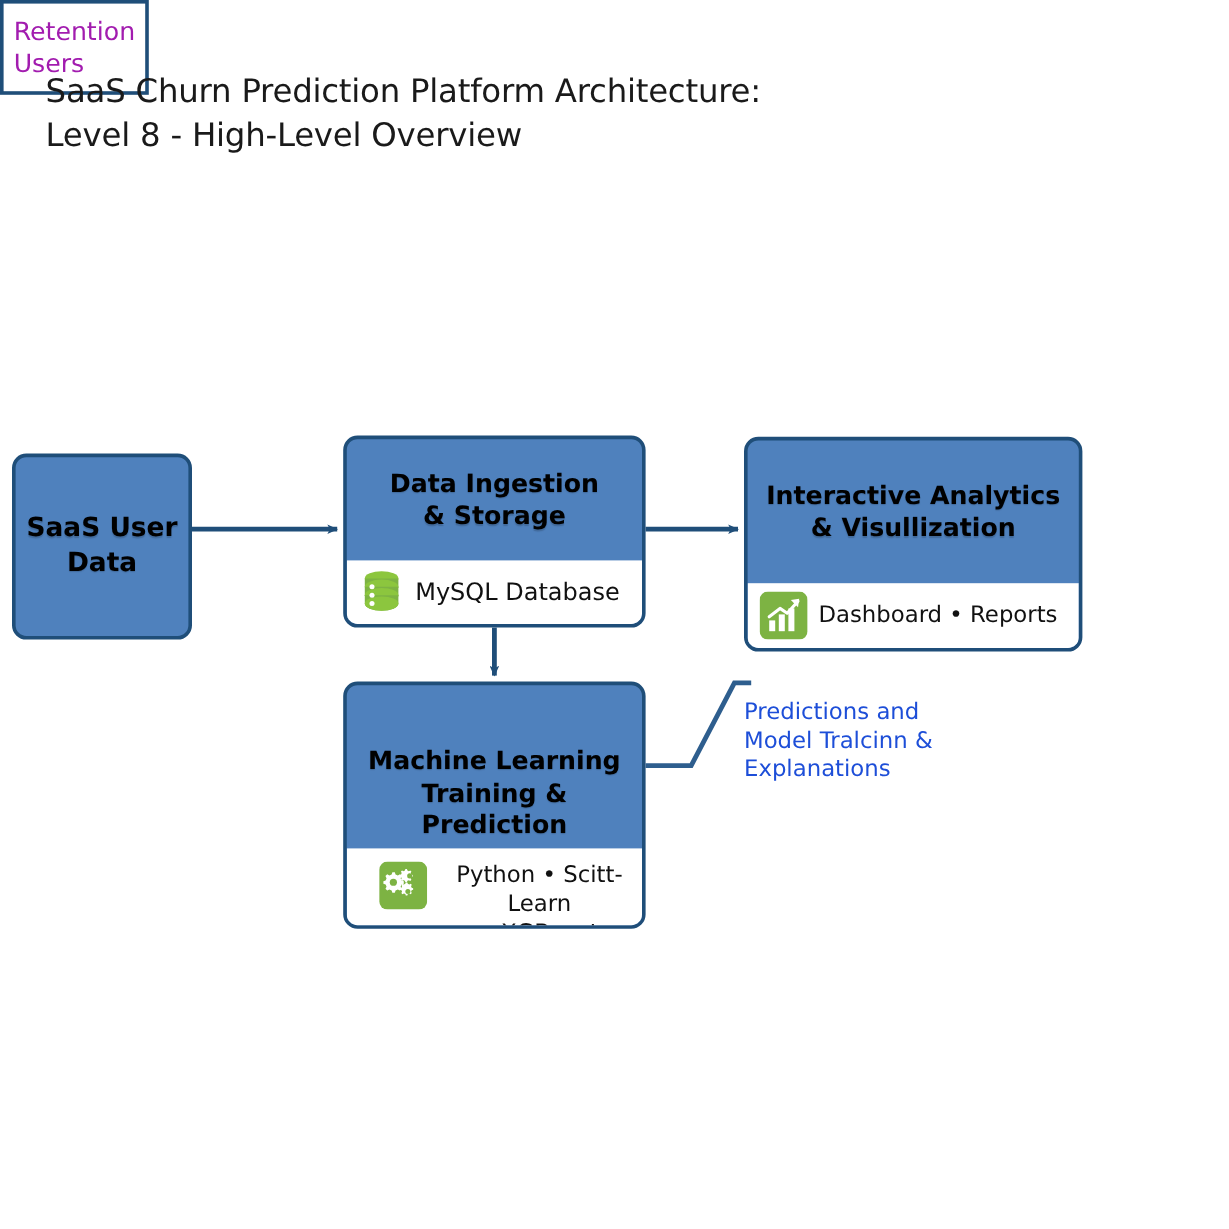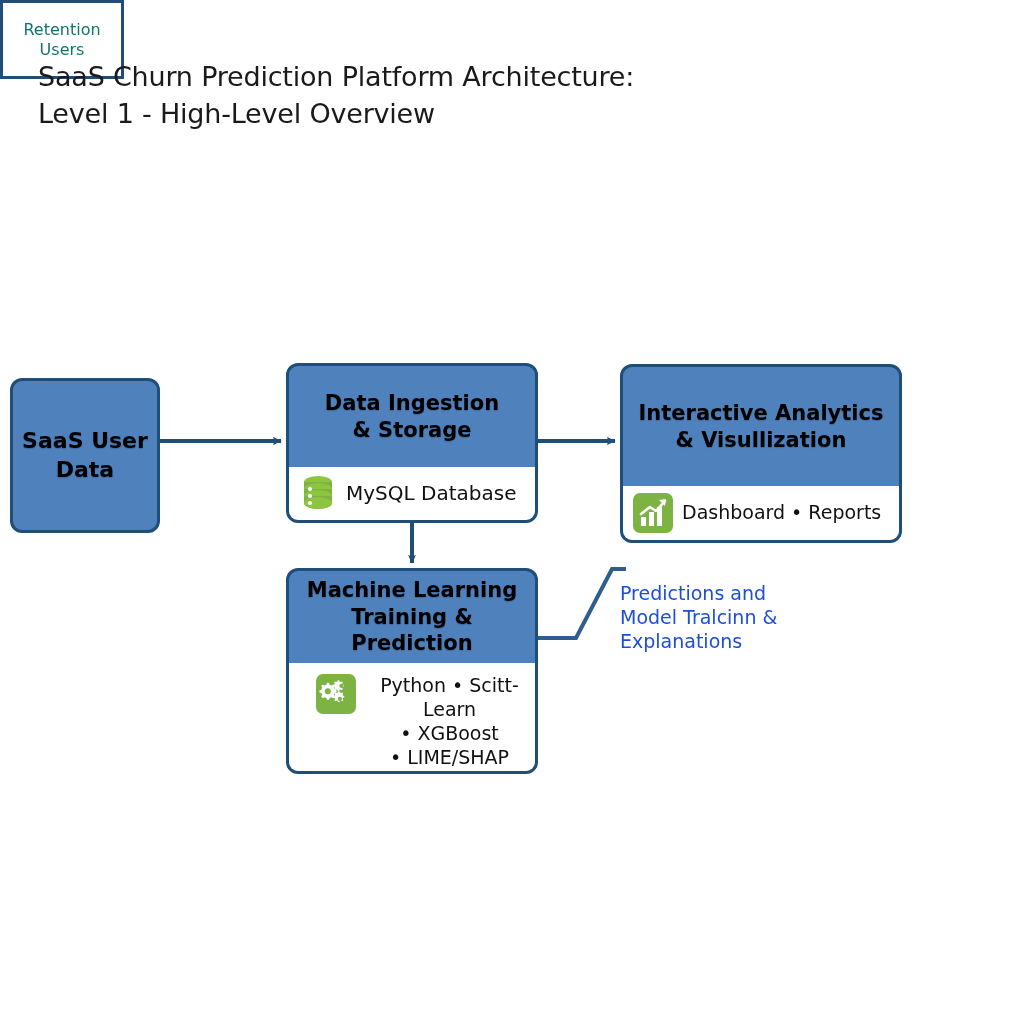--- a/index.html
+++ b/index.html
@@ -136,42 +136,43 @@
     top: 403px;
     width: 118px;
     height: 73px;
     background: #ffffff;
     border: 3px solid #1F4E79;
     display: flex;
     align-items: center;
     justify-content: center;
   }
   #node-retention .retention-label {
-    color: #0f766e;
-    font-size: 16px;
+    color: #a21caf;
+    font-size: 21px;
     line-height: 1.25;
-    text-align: center;
+    text-align: left;
     white-space: pre-line;
   }
 
   
   #node-ml {
     left: 286px;
     top: 568px;
     width: 252px;
     height: 206px;
   }
   #node-ml .node-header {
     height: 92px;
     display: flex;
     align-items: center;
     justify-content: center;
     font-size: 21px;
     padding: 0 8px;
     box-sizing: border-box;
+    margin-top: 44px;
   }
   #node-ml .node-body {
     height: 108px;
     padding-left: 27px;
     gap: 8px;
     align-items: flex-start;
     padding-top: 11px;
   }
   #node-ml .node-body-text {
     font-size: 19px;
@@ -221,21 +222,21 @@
   <line x1="538" y1="441" x2="615" y2="441" stroke="#1F4E79" stroke-width="4" marker-end="url(#arrowhead)"></line>
 
   <line x1="412" y1="523" x2="412" y2="563" stroke="#1F4E79" stroke-width="4" marker-end="url(#arrowhead)"></line>
 
   <line x1="875" y1="440" x2="901" y2="440" stroke="#1F4E79" stroke-width="4" marker-end="url(#arrowhead)"></line>
 
   <polyline points="538,638 576,638 612,569 626,569" fill="none" stroke="#2E5E8E" stroke-width="4" stroke-linejoin="miter" stroke-linecap="butt"></polyline>
 </svg>
 
 <div id="diagram-title">SaaS Churn Prediction Platform Architecture:
-Level 1 - High-Level Overview</div>
+Level 8 - High-Level Overview</div>
 
 <div class="node" id="node-source">
   <div class="node-header">SaaS User
 Data</div>
 </div>
 
 <div class="node" id="node-ingestion">
   <div class="node-header">Data Ingestion
 &amp; Storage</div>
   <div class="node-body">

